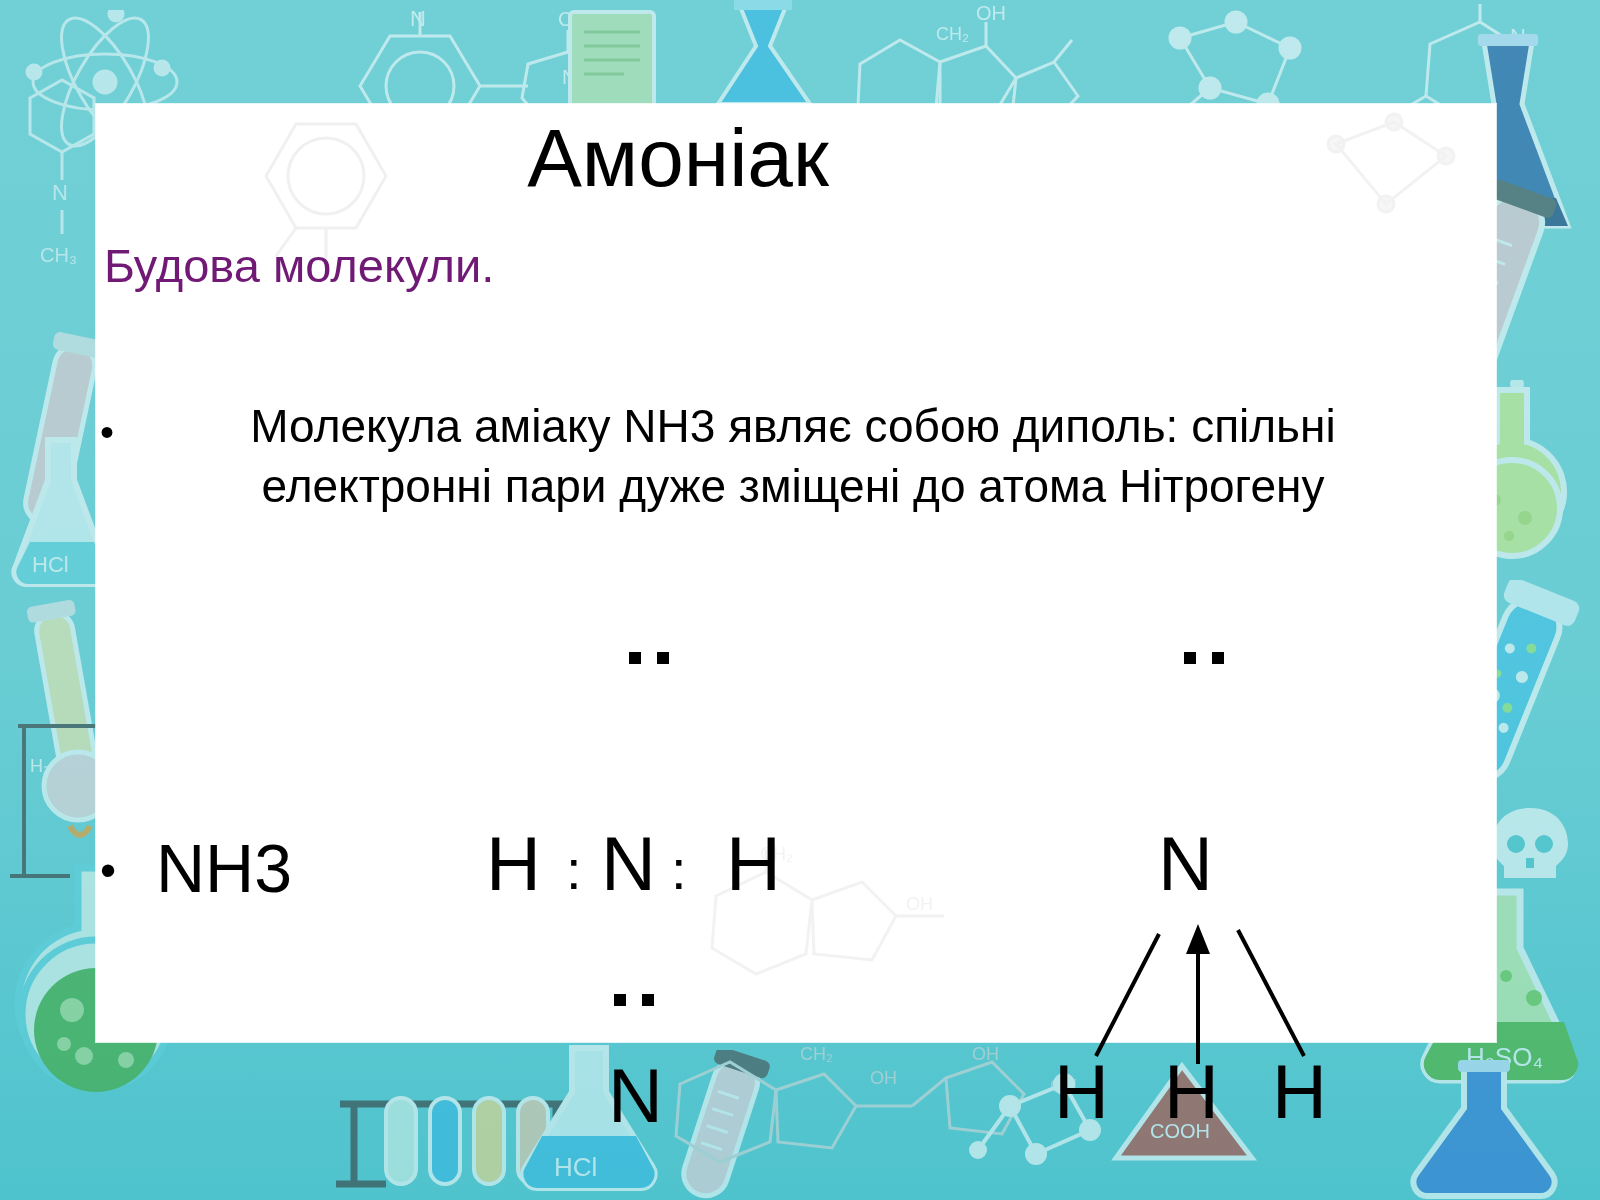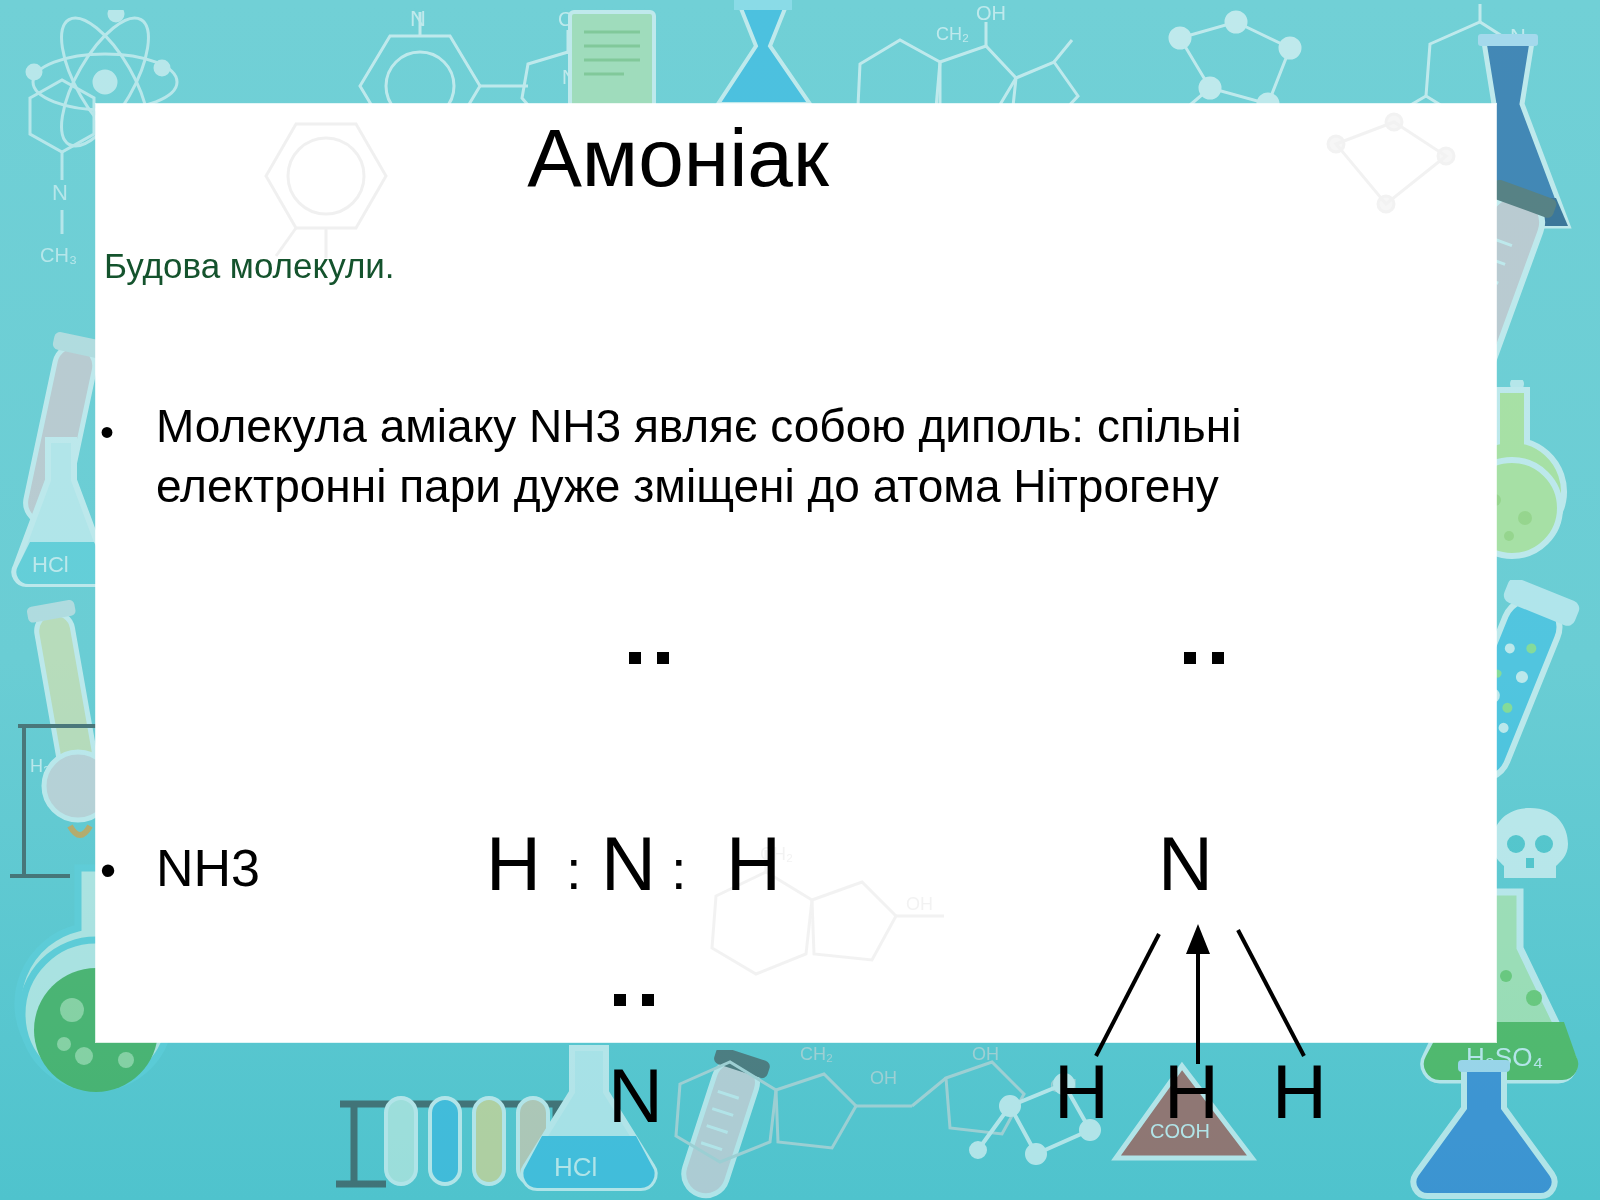--- a/index.html
+++ b/index.html
@@ -34,35 +34,35 @@
   .content{position:absolute;left:96px;top:104px;width:1400px;height:938px;}
 
   .title{
     position:absolute;left:0;top:10px;width:1164px;
     text-align:center;
     font-size:82px;line-height:88px;color:#000;font-weight:400;
     letter-spacing:0px;
   }
   .subhead{
     position:absolute;left:8px;top:134px;width:1000px;
-    font-size:35px;line-height:56px;color:#14532d;
+    font-size:47px;line-height:56px;color:#701a75;
   }
   .bullet-row{
     position:absolute;display:flex;align-items:flex-start;
   }
   .bullet-dot{
     flex:0 0 auto;color:#000;line-height:1;
   }
   .b1{left:4px;top:292px;width:1330px;}
   .b1 .bullet-dot{font-size:40px;width:56px;padding-top:16px;}
-  .b1 .btext{font-size:46px;line-height:60px;color:#000;}
+  .b1 .btext{font-size:46px;line-height:60px;color:#000;text-align:center;}
 
   .b2{left:4px;top:724px;width:600px;align-items:center;}
   .b2 .bullet-dot{font-size:46px;width:56px;padding-top:4px;}
-  .b2 .btext{font-size:52px;line-height:80px;color:#000;}
+  .b2 .btext{font-size:68px;line-height:80px;color:#000;}
 
   
   .diagram{position:absolute;left:0;top:520px;width:1400px;height:420px;}
   .atom{position:absolute;font-size:76px;line-height:80px;color:#000;}
   .dotpair{position:absolute;display:flex;gap:16px;}
   .dotpair i{display:block;width:12px;height:12px;background:#000;}
   .colon{position:absolute;font-size:56px;line-height:56px;color:#000;}
   .diagram svg{position:absolute;left:0;top:0;overflow:visible;}
 </style>
 </head>

